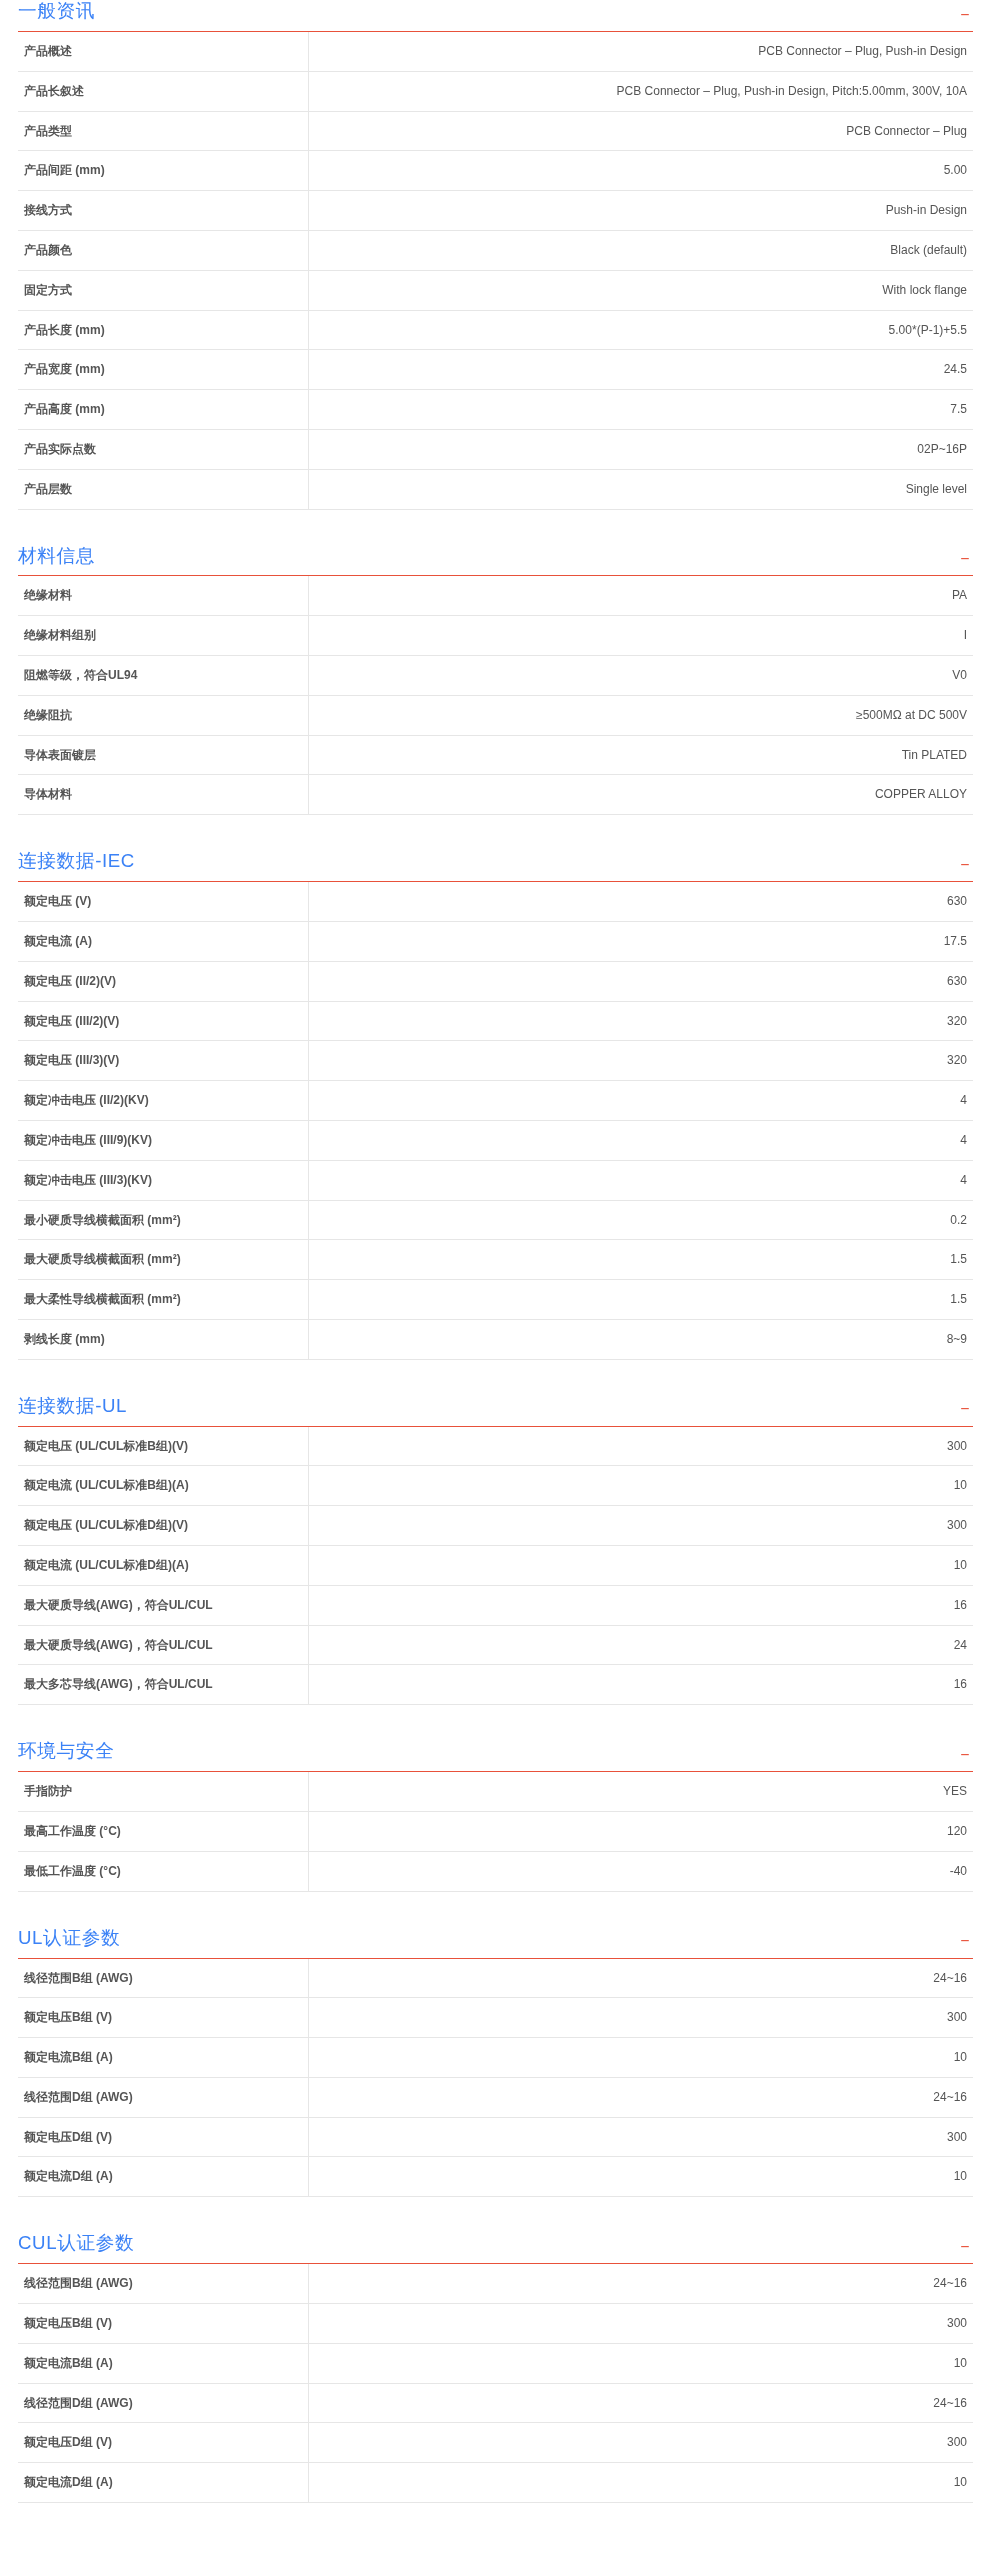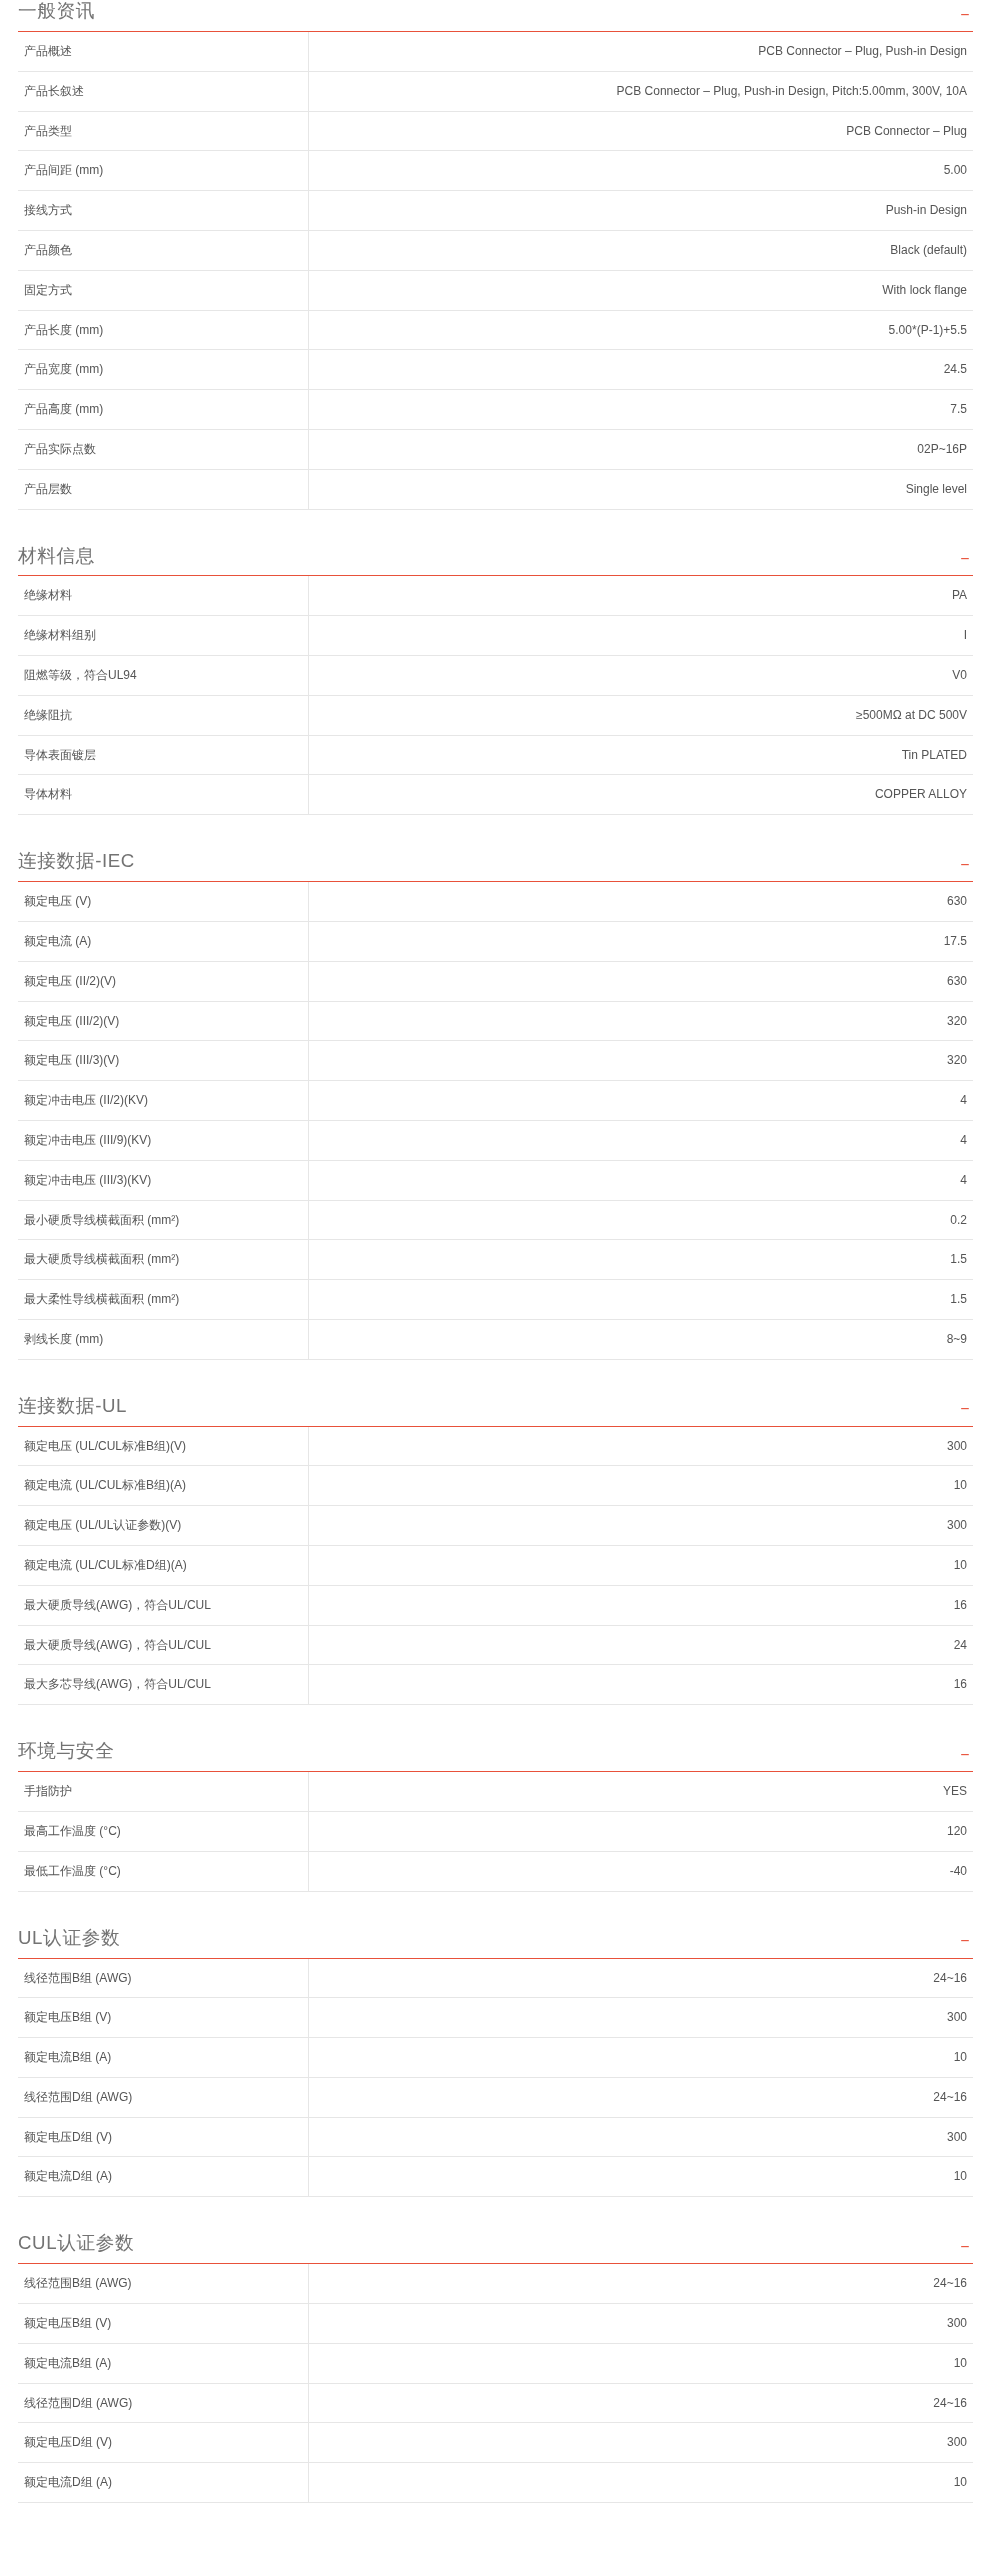--- a/index.html
+++ b/index.html
@@ -22,21 +22,21 @@
   .section-header {
     display: flex;
     align-items: flex-end;
     justify-content: space-between;
     border-bottom: 1.2px solid #e8513a;
     padding-bottom: 8.5px;
     margin-bottom: 0;
   }
   .section-title {
     font-size: 18.7px;
-    color: #737373;
+    color: #3b82f6;
     letter-spacing: 0.6px;
     line-height: 1.2;
     font-weight: 400;
   }
   .collapse-toggle {
     color: #e8513a;
     font-size: 15.7px;
     line-height: 1;
     padding-right: 3.6px;
     user-select: none;
@@ -54,20 +54,21 @@
     color: #555555;
     padding: 11px 6px;
     vertical-align: middle;
     line-height: 1.4;
   }
   td.cell-label {
     width: 290px;
     padding-left: 15.7px;
     border-right: 0.6px solid #e6e6e6;
     color: #555555;
+    font-weight: bold;
   }
   td.cell-value {
     text-align: right;
     color: #555555;
   }
 </style>
 </head>
 <body>
 
 <div class="page" id="page-root">
@@ -230,21 +231,21 @@
         <tbody>
           <tr>
             <td class="cell-label">额定电压 (UL/CUL标准B组)(V)</td>
             <td class="cell-value">300</td>
           </tr>
           <tr>
             <td class="cell-label">额定电流 (UL/CUL标准B组)(A)</td>
             <td class="cell-value">10</td>
           </tr>
           <tr>
-            <td class="cell-label">额定电压 (UL/UL认证参数)(V)</td>
+            <td class="cell-label">额定电压 (UL/CUL标准D组)(V)</td>
             <td class="cell-value">300</td>
           </tr>
           <tr>
             <td class="cell-label">额定电流 (UL/CUL标准D组)(A)</td>
             <td class="cell-value">10</td>
           </tr>
           <tr>
             <td class="cell-label">最大硬质导线(AWG)，符合UL/CUL</td>
             <td class="cell-value">16</td>
           </tr>

